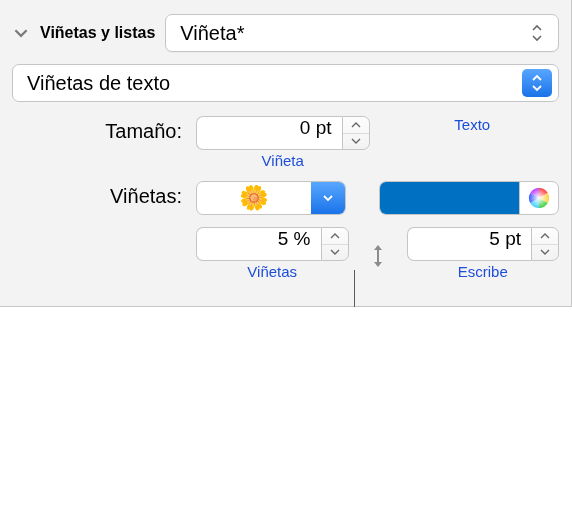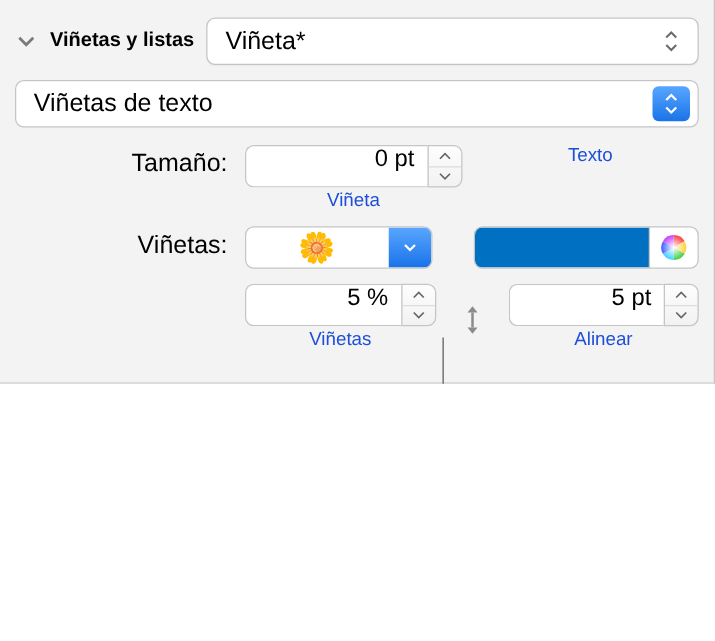--- a/index.html
+++ b/index.html
@@ -306,21 +306,21 @@
                     <path d="M1 6 L5 2 L9 6" fill="none" stroke="#666" stroke-width="1.4"></path>
                   </svg>
                 </div>
             <div>
                   <svg width="10" height="8" viewBox="0 0 10 8">
                     <path d="M1 2 L5 6 L9 2" fill="none" stroke="#666" stroke-width="1.4"></path>
                   </svg>
                 </div>
           </div>
         </div>
-        <div class="sublabel">Alinear</div>
+        <div class="sublabel">Escribe</div>
       </div>
     </div>
   </div>
 
 </div>
 
 <div class="callout-line" style="left:354px; top:270px; height:150px;"></div>
 
 <div class="callout-text" style="position:absolute; top:418px; left:0; width:360px;">
   <div>Escribe un carácter o</div>

